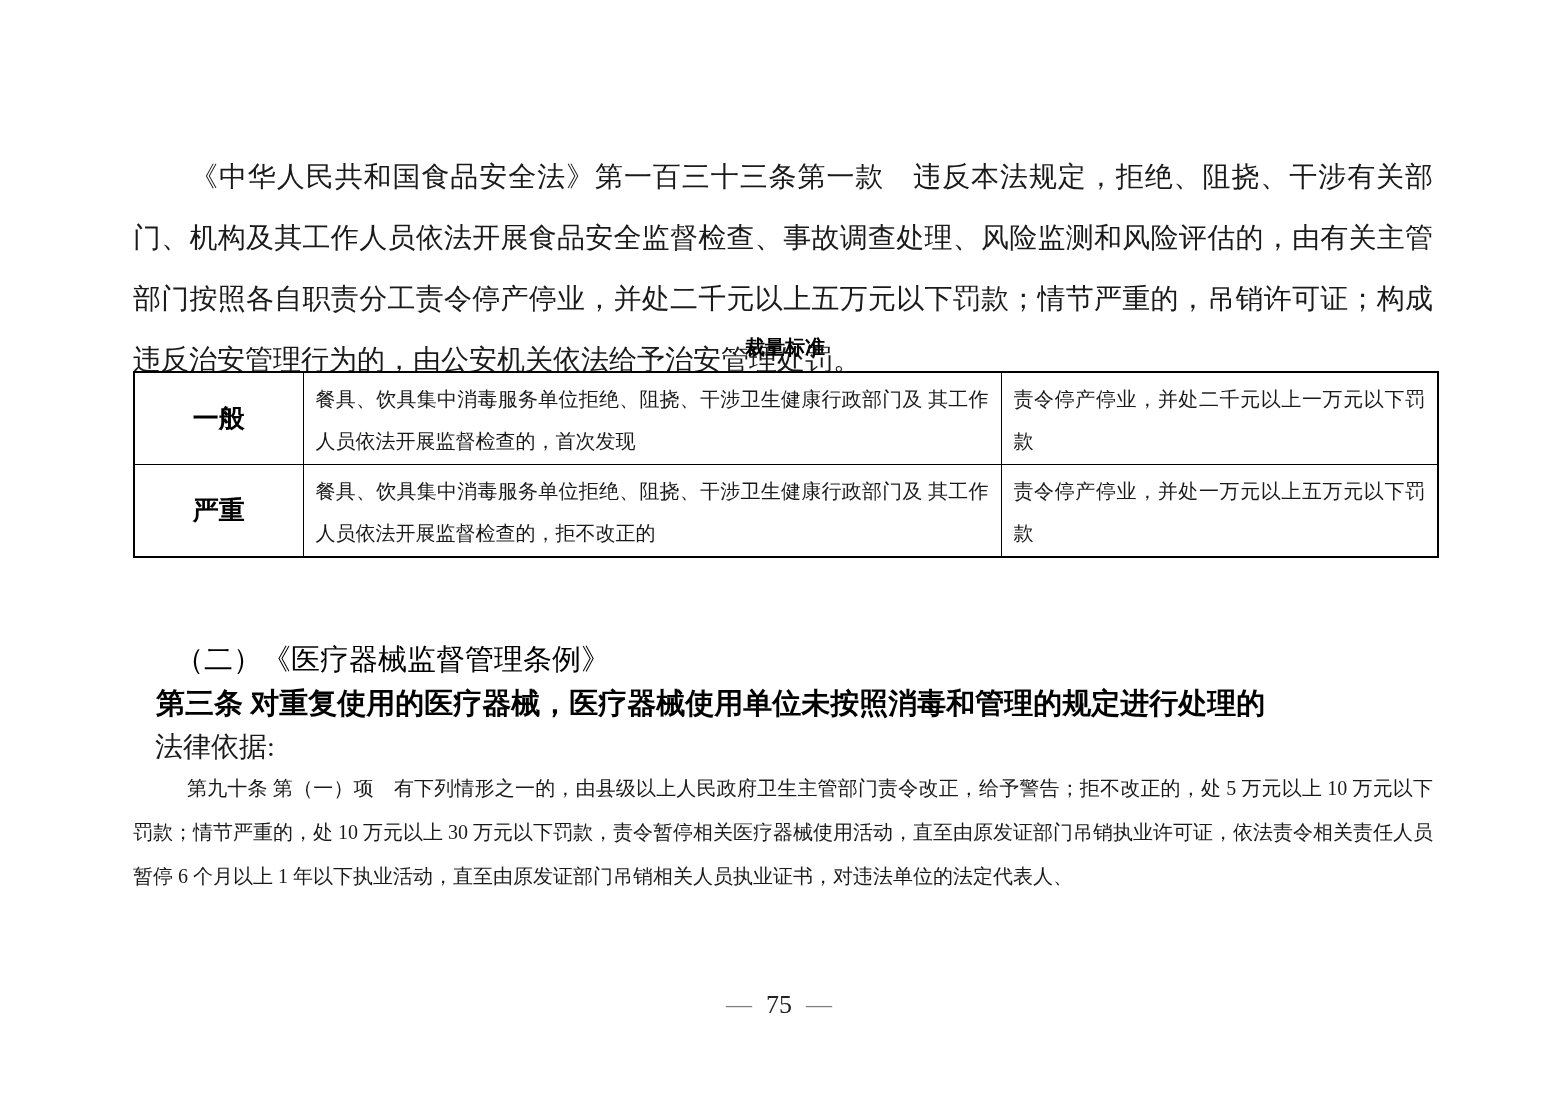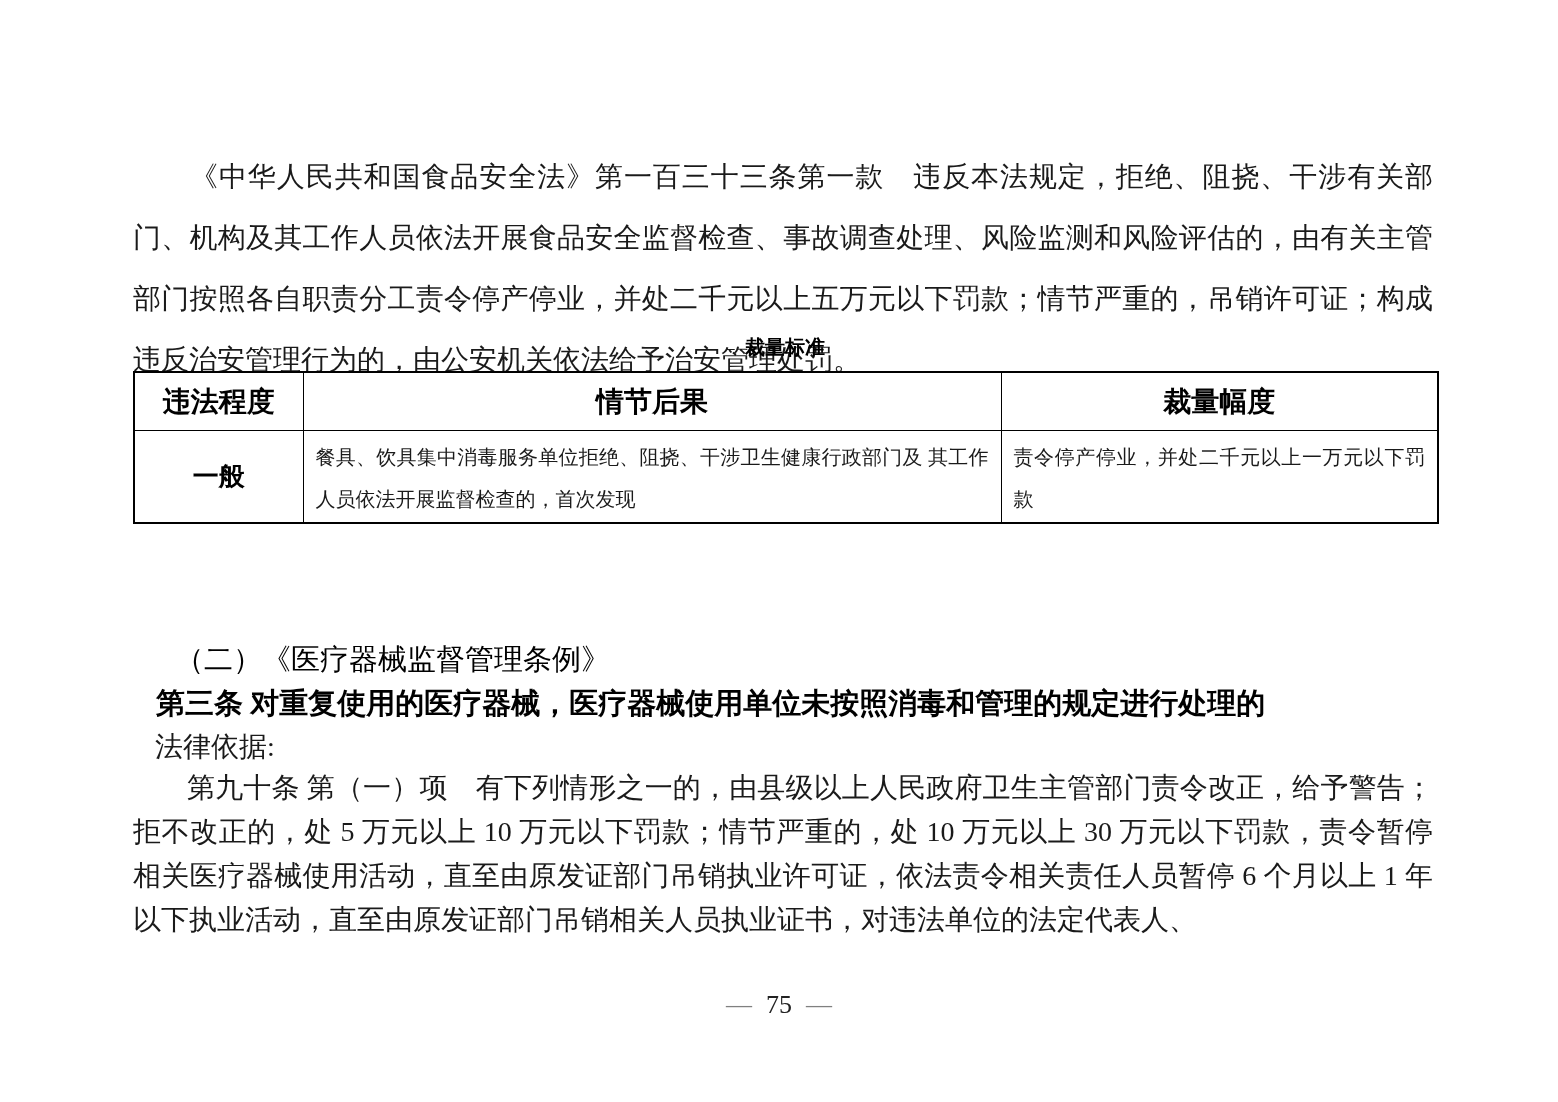--- a/index.html
+++ b/index.html
@@ -103,21 +103,21 @@
     left: 133px;
     top: 728px;
     width: 1300px;
     font-size: 28px;
     padding-left: 22px;
   }
   #p2 {
     left: 133px;
     top: 766px;
     width: 1300px;
-    font-size: 28px;
+    font-size: 20px;
     line-height: 44px;
     text-align: justify;
     text-indent: 54px;
   }
 
   #footer {
     left: 0;
     top: 990px;
     width: 1558px;
     text-align: center;
@@ -137,29 +137,29 @@
 <div id="table-title" class="abs">裁量标准</div>
 
 <div id="std-table" class="abs">
   <table class="penalty">
     <colgroup>
       <col style="width:169px">
       <col style="width:698px">
       <col style="width:437px">
     </colgroup>
     <tbody>
-        <tr>
-      <th>违法程度</th>
-      <th>情节后果</th>
-      <th>裁量幅度</th>
-    </tr>
     <tr class="data-row-1">
       <td class="degree-cell">一般</td>
       <td class="text-cell">餐具、饮具集中消毒服务单位拒绝、阻挠、干涉卫生健康行政部门及 其工作人员依法开展监督检查的，首次发现</td>
       <td class="text-cell">责令停产停业，并处二千元以上一万元以下罚款</td>
+    </tr>
+    <tr class="data-row-2">
+      <td class="degree-cell">严重</td>
+      <td class="text-cell">餐具、饮具集中消毒服务单位拒绝、阻挠、干涉卫生健康行政部门及 其工作人员依法开展监督检查的，拒不改正的</td>
+      <td class="text-cell">责令停产停业，并处一万元以上五万元以下罚款</td>
     </tr>
   </tbody>
     </table>
 </div>
 
 <div id="h-sec" class="abs">（二）《医疗器械监督管理条例》</div>
 
 <div id="h-art" class="abs">第三条 对重复使用的医疗器械，医疗器械使用单位未按照消毒和管理的规定进行处理的</div>
 
 <div id="legal-label" class="abs">法律依据:</div>

